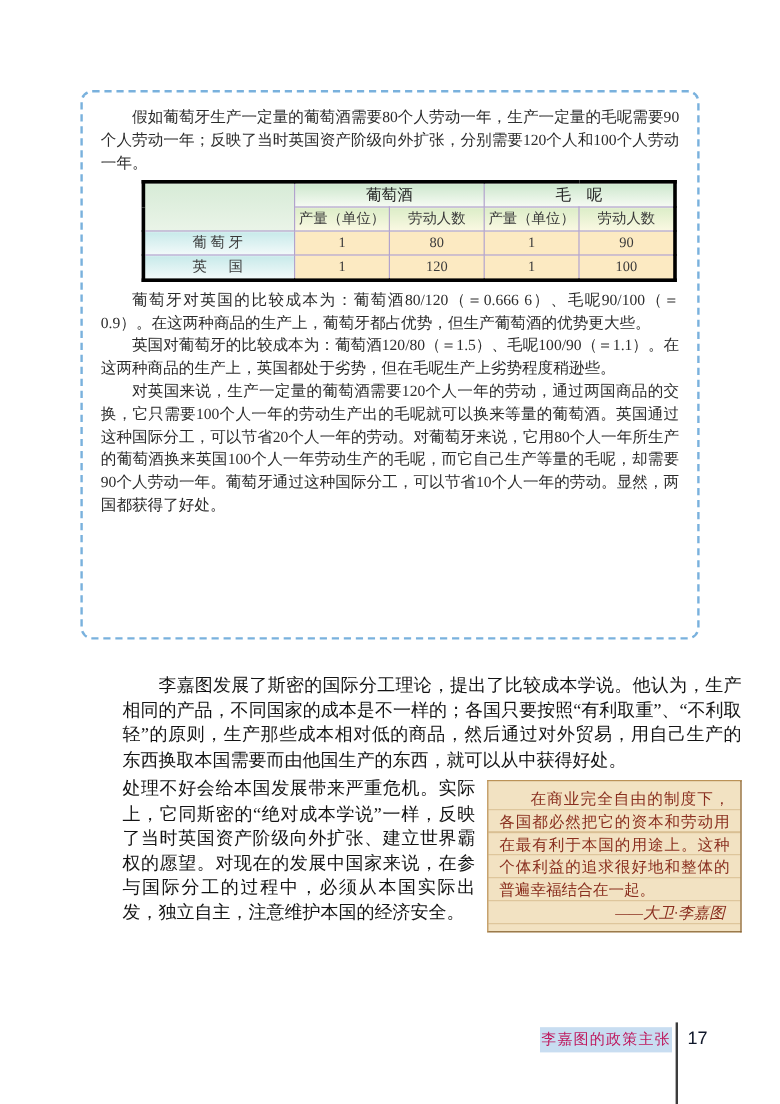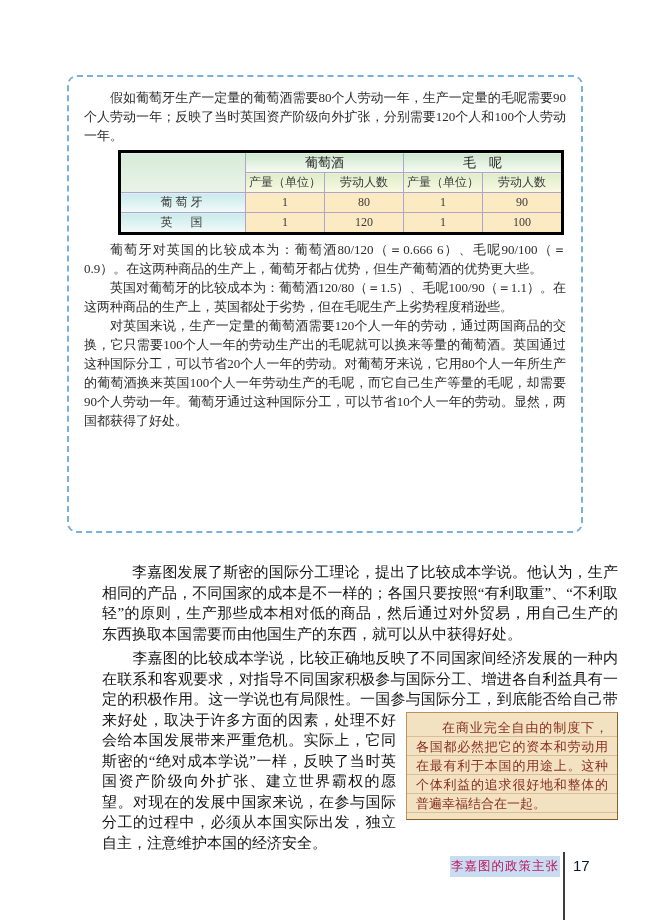--- a/index.html
+++ b/index.html
@@ -105,20 +105,21 @@
     </table>
 
   <p>葡萄牙对英国的比较成本为：葡萄酒80/120（＝0.666 6）、毛呢90/100（＝0.9）。在这两种商品的生产上，葡萄牙都占优势，但生产葡萄酒的优势更大些。</p>
   <p>英国对葡萄牙的比较成本为：葡萄酒120/80（＝1.5）、毛呢100/90（＝1.1）。在这两种商品的生产上，英国都处于劣势，但在毛呢生产上劣势程度稍逊些。</p>
   <p>对英国来说，生产一定量的葡萄酒需要120个人一年的劳动，通过两国商品的交换，它只需要100个人一年的劳动生产出的毛呢就可以换来等量的葡萄酒。英国通过这种国际分工，可以节省20个人一年的劳动。对葡萄牙来说，它用80个人一年所生产的葡萄酒换来英国100个人一年劳动生产的毛呢，而它自己生产等量的毛呢，却需要90个人劳动一年。葡萄牙通过这种国际分工，可以节省10个人一年的劳动。显然，两国都获得了好处。</p>
 
 </div>
 
 <div class="main-text">
   <p>李嘉图发展了斯密的国际分工理论，提出了比较成本学说。他认为，生产相同的产品，不同国家的成本是不一样的；各国只要按照“有利取重”、“不利取轻”的原则，生产那些成本相对低的商品，然后通过对外贸易，用自己生产的东西换取本国需要而由他国生产的东西，就可以从中获得好处。</p>
-  <p class="body-para"><span class="lead-indent para-lead">李嘉图的比较成本学说，比较正确地反映了不同国家间经济发展的一种内在联系和客观要求，对指导不同国家积极参与国际分工、增进各自利益具有一定的积极作用。这一学说也有局限性。一国参与国际分工，到底能否给自己带来好处，取决于许多方面的因素，</span><span class="quote-box">
+  <p class="body-para"><span class="quote-box">
         <span class="quote-text">在商业完全自由的制度下，各国都必然把它的资本和劳动用在最有利于本国的用途上。这种个体利益的追求很好地和整体的普遍幸福结合在一起。</span>
+        <span class="quote-attr">——大卫·李嘉图</span>
       </span><span class="para-lead">处理不好会给本国发展带来严重危机。实际上，它同斯密的“绝对成本学说”一样，反映了当时英国资产阶级向外扩张、建立世界霸权的愿望。对现在的发展中国家来说，在参与国际分工的过程中，必须从本国实际出发，独立自主，注意维护本国的经济安全。</span></p>
 </div>
 
 <div class="footer-label">李嘉图的政策主张</div>
 <div class="footer-rule"></div>
 <div class="page-number">17</div>
 
 </body></html>

